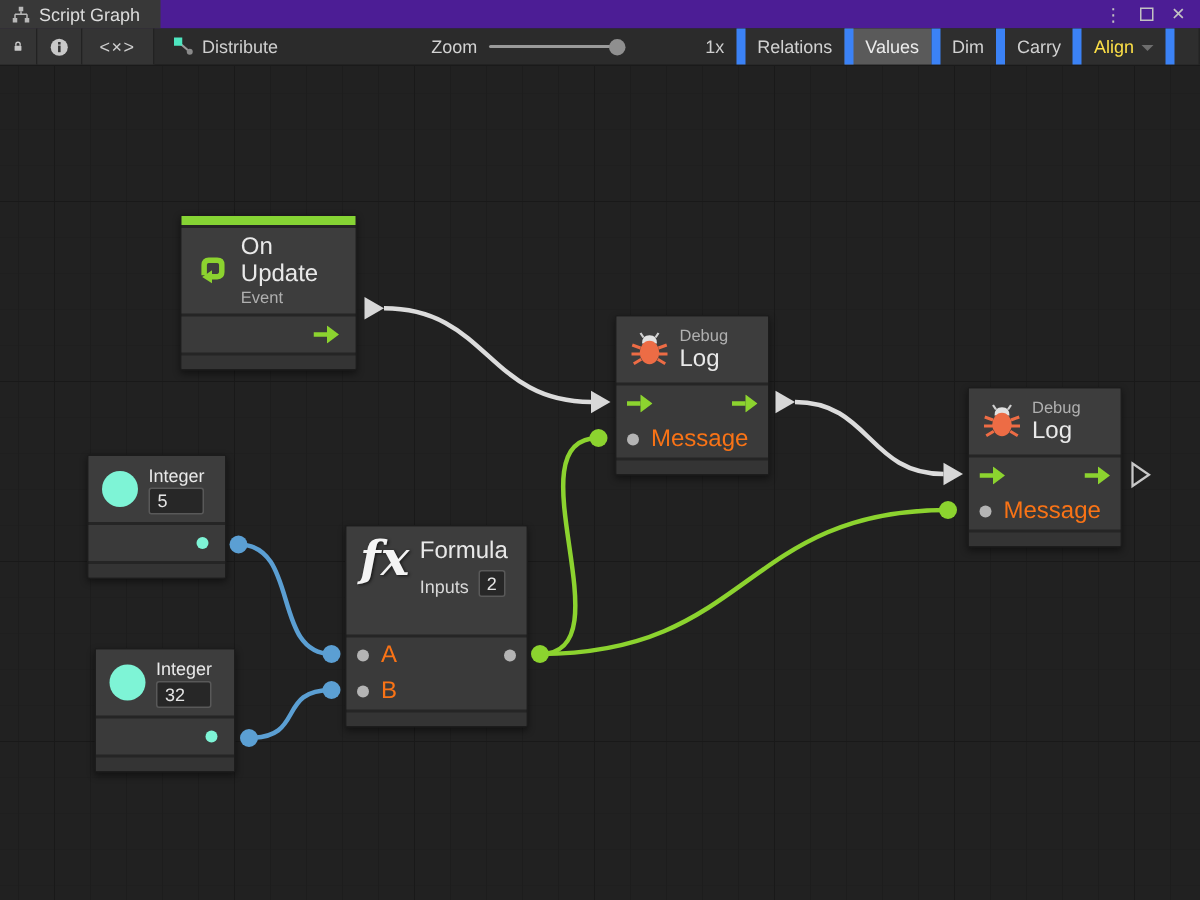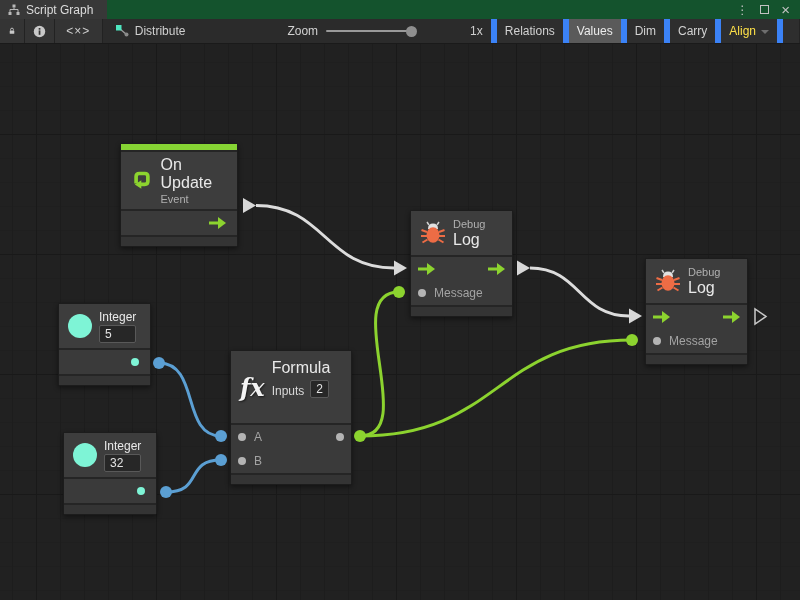--- a/index.html
+++ b/index.html
@@ -1,21 +1,21 @@
 <!DOCTYPE html>
 <html><head>
 <meta charset="utf-8">
 <style>
   * { margin:0; padding:0; box-sizing:border-box; }
   html,body { width:800px; height:600px; overflow:hidden; background:#212121;
     font-family:"Liberation Sans", sans-serif; }
   .app { width:800px; height:600px; display:flex; flex-direction:column; }
 
   
-  .titlebar { height:19px; background:#14532d; display:flex; align-items:stretch; flex:0 0 19px; }
+  .titlebar { height:19px; background:#4c1d95; display:flex; align-items:stretch; flex:0 0 19px; }
   .tab { background:#383838; display:flex; align-items:center; gap:6px; padding:0 14px 0 8px;
     color:#dcdcdc; font-size:12px; }
   .titlebar-spacer { flex:1; }
   .win-controls { display:flex; align-items:center; gap:12px; padding-right:10px; color:#c2c2c2; }
   .menu-glyph { font-size:12px; line-height:1; }
   .max-box { width:9px; height:9px; border:1.5px solid #c2c2c2; }
   .close-glyph { font-size:15px; line-height:1; }
 
   
   .toolbar { height:25px; background:#2b2b2b; display:flex; align-items:stretch;
@@ -54,28 +54,28 @@
   .sec { background:#3a3a3a; }
   .sec-strip { height:6px; background:#86d434; }
   .sec-header { background:#3d3d3d; display:flex; align-items:center; gap:7px; padding:4px 9px; }
   .sec-footer { height:9px; background:#343434; }
   .hdr-col { display:flex; flex-direction:column; justify-content:center; gap:1px; }
   .node-title { color:#e9e9e9; font-size:16px; }
   .node-sub { color:#b0b0b0; font-size:11px; }
   .port-row { height:24px; display:flex; align-items:center; gap:8px; padding:0 7px; }
   .port-row.spread { justify-content:space-between; }
   .port-row.end { justify-content:flex-end; padding-right:11px; }
-  .port-label { color:#a3a3a3; font-size:12px; }
+  .port-label { color:#f97316; font-size:16px; }
   .dot { width:8px; height:8px; border-radius:50%; background:#b4b4b4; }
   .dot.teal { background:#7ef4d6; }
   .flow-arrow { width:17px; height:12px; }
   .val-box { background:#272727; border:1px solid #595959; border-radius:2px; color:#e4e4e4;
     font-size:12px; padding:0px 5px; line-height:16px; display:inline-block; }
   .fx-glyph { font-family:"DejaVu Serif", serif; font-style:italic; font-weight:bold;
-    color:#f4f4f4; font-size:24px; line-height:26px; text-shadow:1px 1px 2px #1a1a1a;margin-top:16px; }
+    color:#f4f4f4; font-size:32px; line-height:26px; text-shadow:1px 1px 2px #1a1a1a; }
   .teal-circle { width:24px; height:24px; border-radius:50%; background:#7ef4d6; }
   .inputs-row { display:flex; align-items:flex-end; gap:6px; color:#d8d8d8; font-size:12px; }
 
   .wires { position:absolute; left:0; top:0; width:100%; height:100%; z-index:2; pointer-events:none; }
 </style>
 </head>
 <body>
 
 <div class="app">
 

